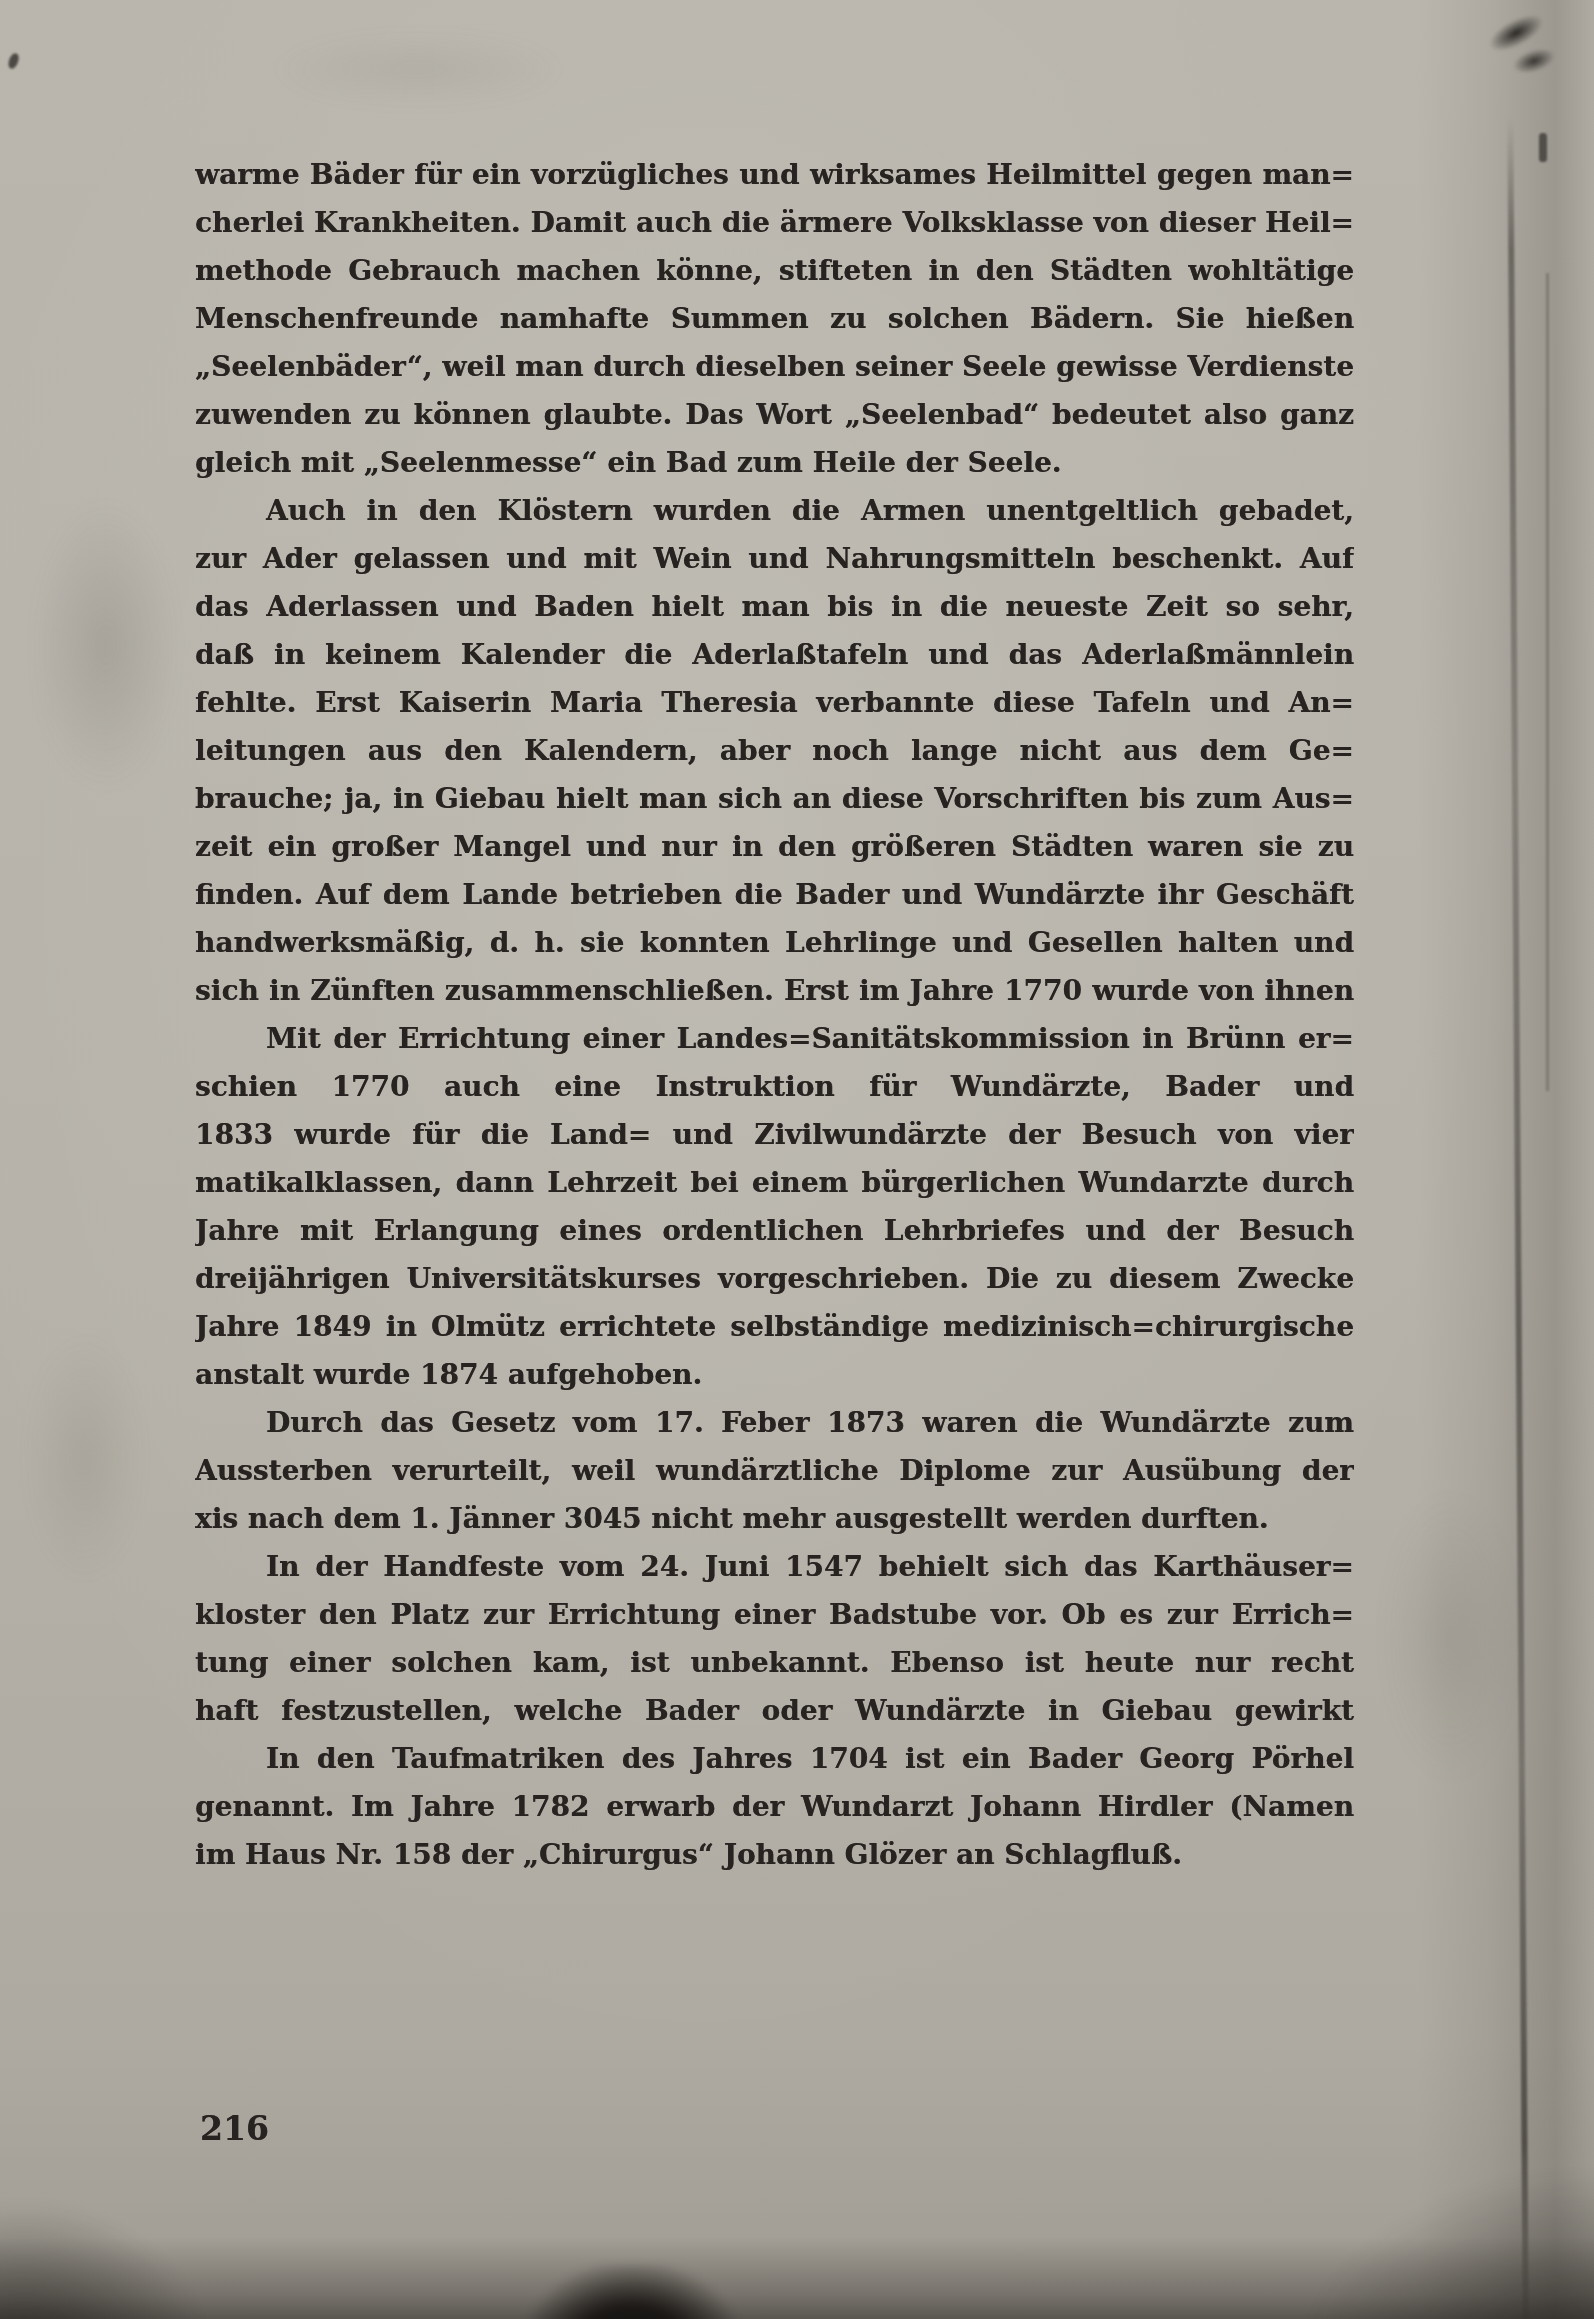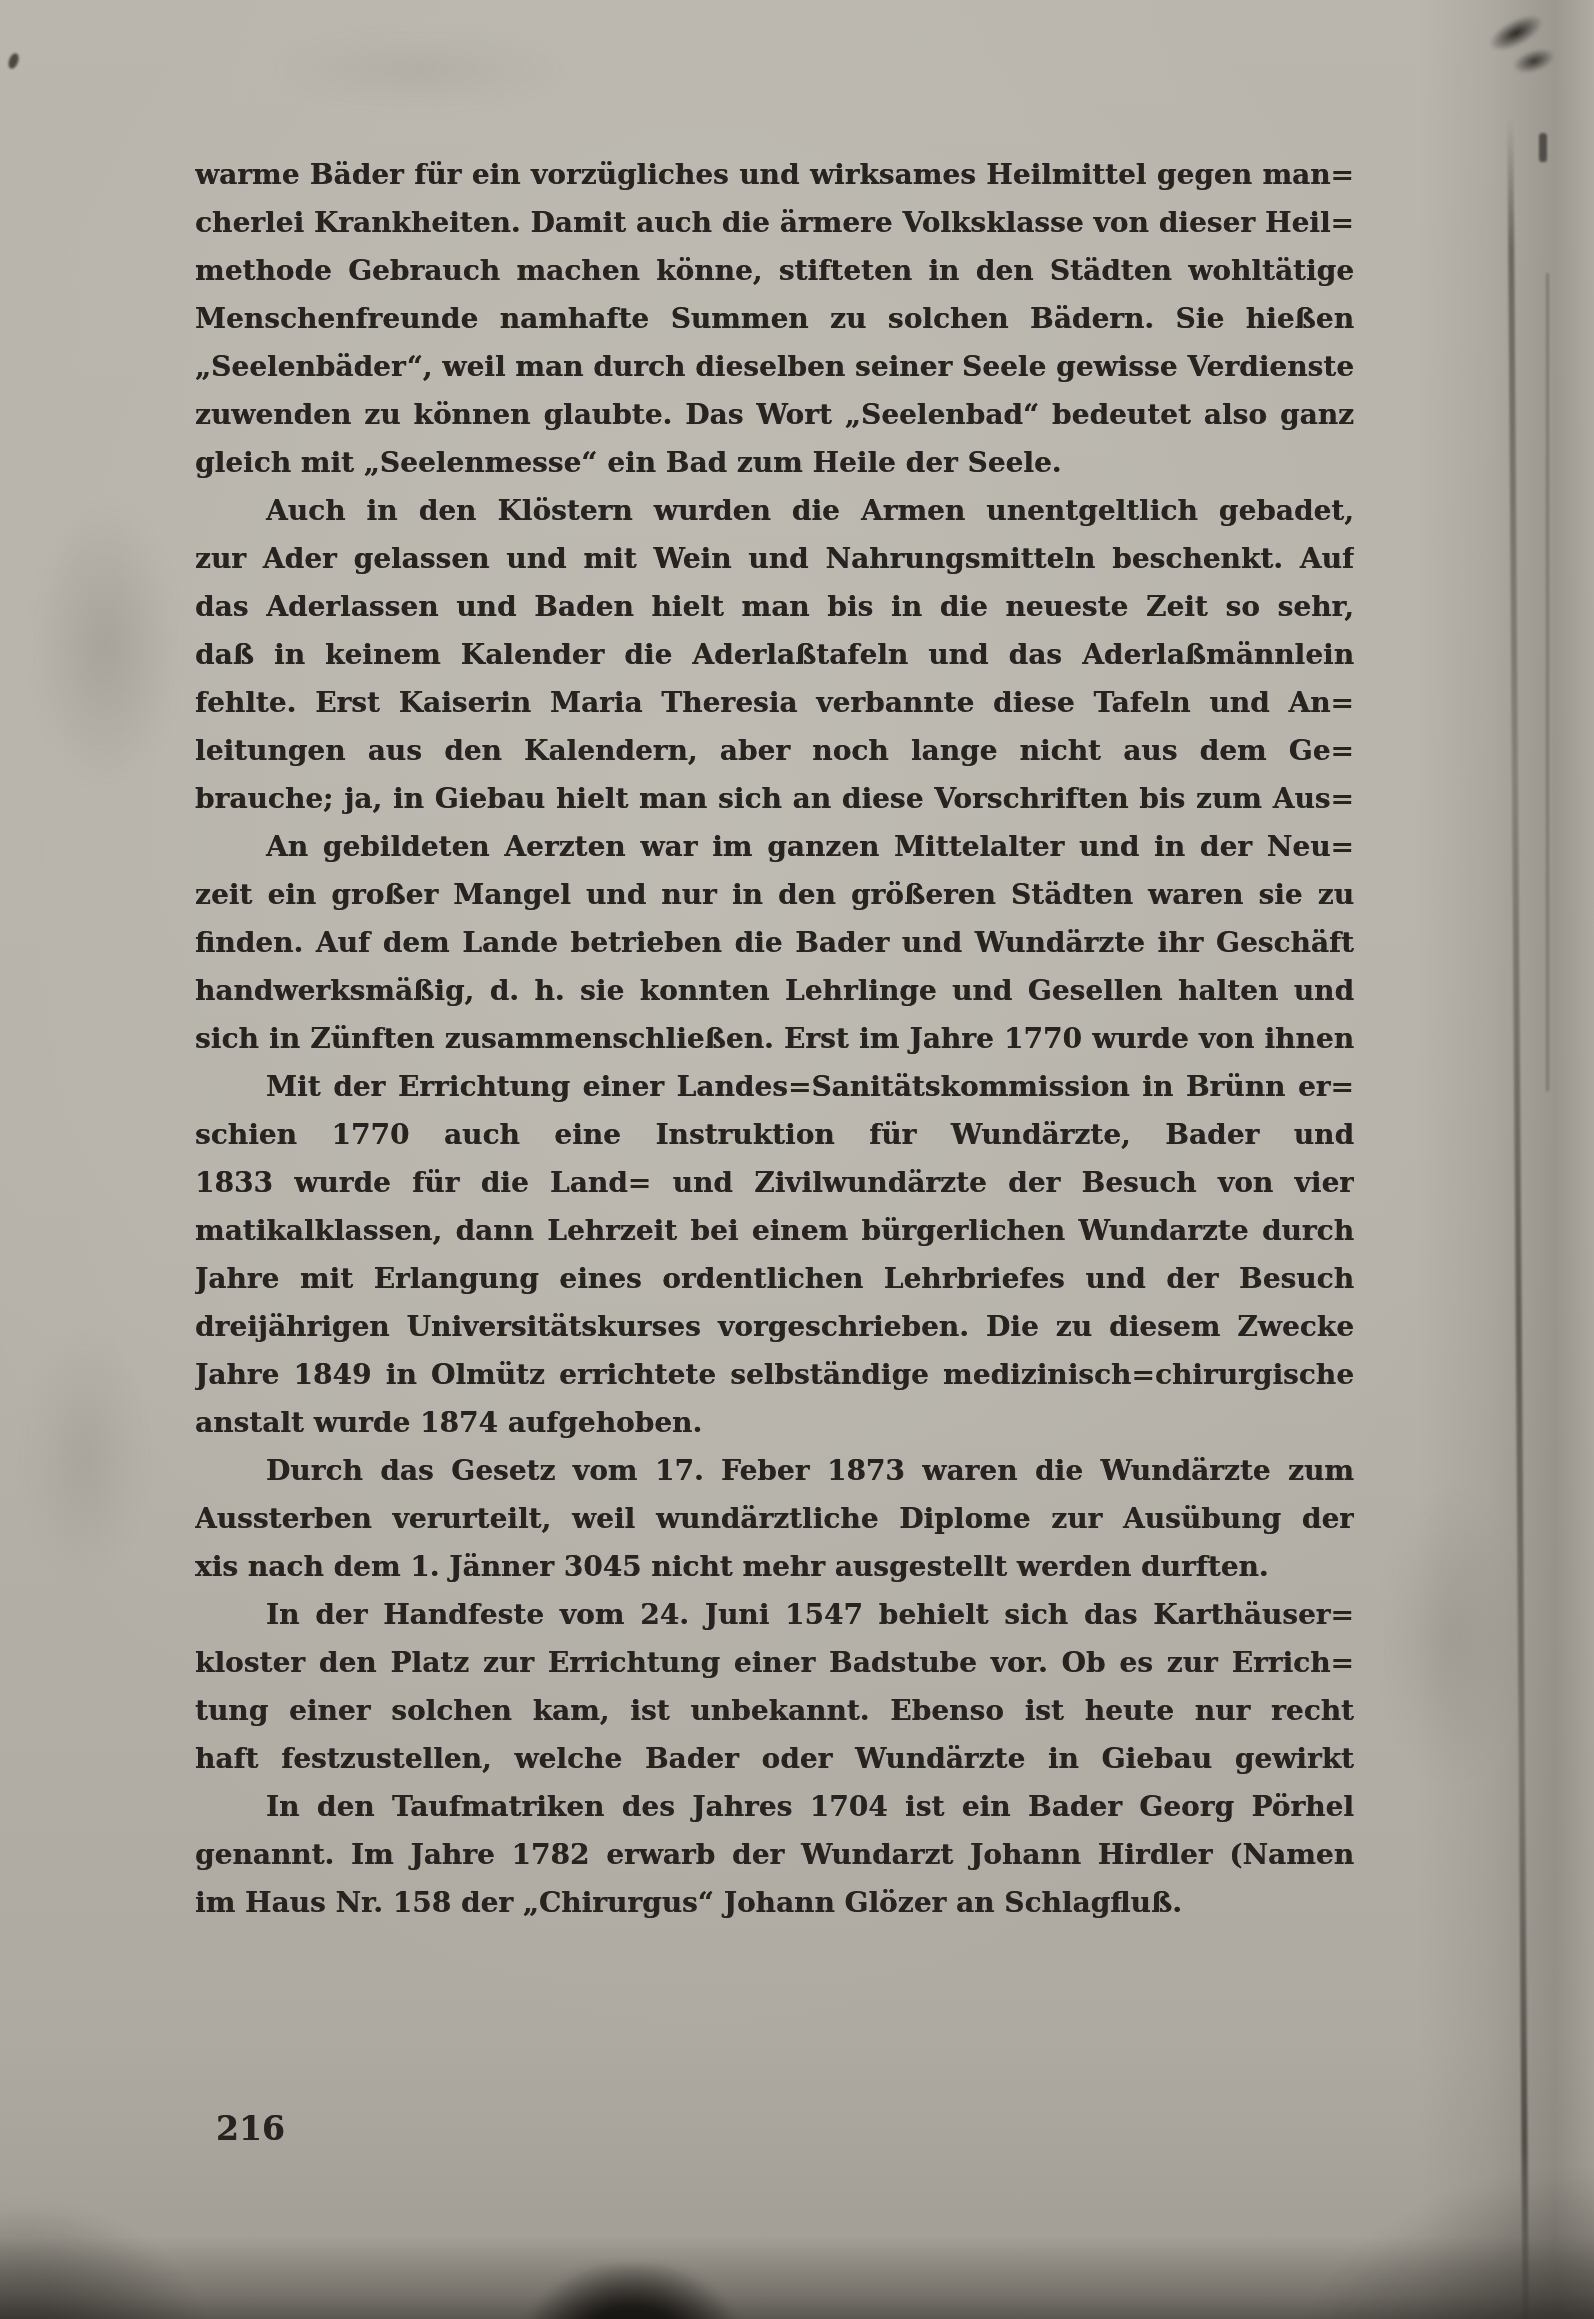--- a/index.html
+++ b/index.html
@@ -37,21 +37,21 @@
     text-align: justify;
     text-align-last: justify;
     white-space: normal;
     overflow: hidden;
     height: 48px;
   }
   .line.last { text-align-last: left; }
   .line.indent { text-indent: 71px; }
   .page-number {
     position: absolute;
-    left: 216px; top: 2109px;
+    left: 200px; top: 2109px;
     color: var(--ink);
     font-size: 33px;
     font-weight: bold;
     text-shadow: 0.3px 0.3px 0.5px rgba(30,25,20,0.65);
   }
   
   .artifact { position: absolute; pointer-events: none; }
   .right-shade {
     left: 1418px; top: 0; width: 176px; height: 2319px;
     background: linear-gradient(90deg, rgba(0,0,0,0) 0%, rgba(70,65,60,0.10) 40%, rgba(50,46,42,0.22) 78%, rgba(100,95,88,0.12) 100%);
@@ -157,21 +157,20 @@
       <div class="line indent">Auch in den Klöstern wurden die Armen unentgeltlich gebadet, ihnen</div>
       <div class="line">zur Ader gelassen und mit Wein und Nahrungsmitteln beschenkt. Auf</div>
       <div class="line">das Aderlassen und Baden hielt man bis in die neueste Zeit so sehr,</div>
       <div class="line">daß in keinem Kalender die Aderlaßtafeln und das Aderlaßmännlein</div>
       <div class="line">fehlte. Erst Kaiserin Maria Theresia verbannte diese Tafeln und An=</div>
       <div class="line">leitungen aus den Kalendern, aber noch lange nicht aus dem Ge=</div>
       <div class="line">brauche; ja, in Giebau hielt man sich an diese Vorschriften bis zum Aus=</div>
     </div>
 
     <div class="para">
-      <div class="line indent">An gebildeten Aerzten war im ganzen Mittelalter und in der Neu=</div>
       <div class="line">zeit ein großer Mangel und nur in den größeren Städten waren sie zu</div>
       <div class="line">finden. Auf dem Lande betrieben die Bader und Wundärzte ihr Geschäft</div>
       <div class="line">handwerksmäßig, d. h. sie konnten Lehrlinge und Gesellen halten und</div>
       <div class="line">sich in Zünften zusammenschließen. Erst im Jahre 1770 wurde von ihnen</div>
     </div>
 
     <div class="para">
       <div class="line indent">Mit der Errichtung einer Landes=Sanitätskommission in Brünn er=</div>
       <div class="line">schien 1770 auch eine Instruktion für Wundärzte, Bader und Hebammen.</div>
       <div class="line">1833 wurde für die Land= und Zivilwundärzte der Besuch von vier Gram=</div>

